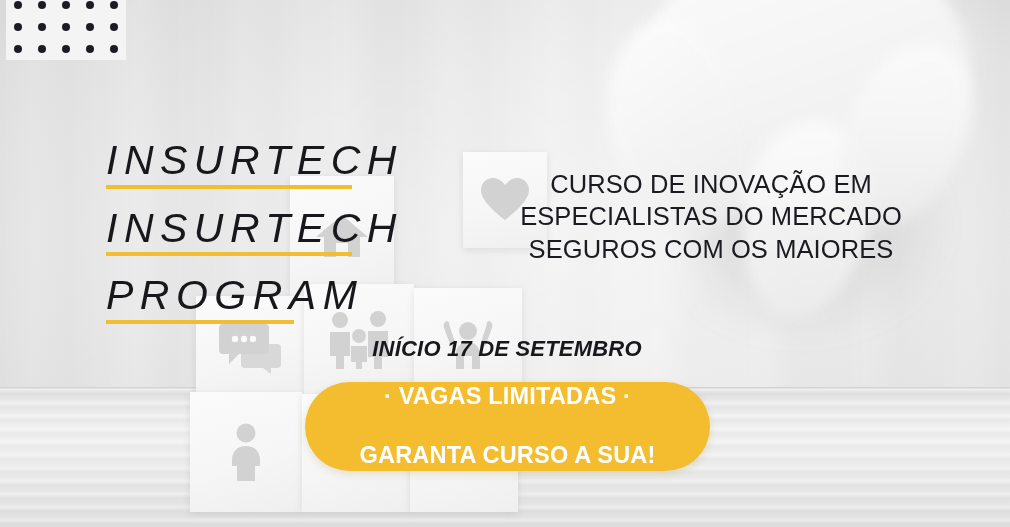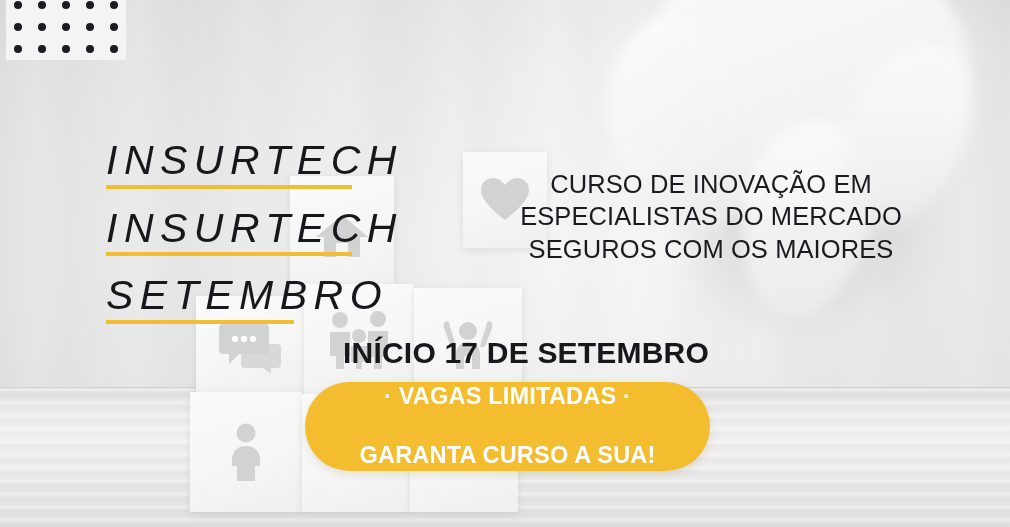--- a/index.html
+++ b/index.html
@@ -195,26 +195,27 @@
     color: #1a1a20;
     text-align: center;
   }
   #headline .hl-line { white-space: nowrap; }
 
   
   #date-line {
     position: absolute;
     left: 305px; top: 336px;
     width: 404px;
-    text-align: right;
+    text-align: center;
     z-index: 8;
-    font-size: 30px;
+    font-size: 22px;
     font-weight: 700;
     letter-spacing: 0.2px;
     color: #17171c;
+    font-style: italic;
   }
 
   
   #cta-button {
     position: absolute;
     left: 305px; top: 382px;
     width: 405px; height: 89px;
     background: #f3bd2f;
     border: none;
     border-radius: 46px;
@@ -370,21 +371,21 @@
   <div id="logo">
     <div class="logo-line">
       <div class="logo-word">INSURTECH</div>
       <div class="rule w1"></div>
     </div>
     <div class="logo-line">
       <div class="logo-word">INSURTECH</div>
       <div class="rule w2"></div>
     </div>
     <div class="logo-line">
-      <div class="logo-word">SETEMBRO</div>
+      <div class="logo-word">PROGRAM</div>
       <div class="rule w3"></div>
     </div>
   </div>
 
   <div id="headline">
     <div class="hl-line">CURSO DE INOVAÇÃO EM</div>
     <div class="hl-line">ESPECIALISTAS DO MERCADO</div>
     <div class="hl-line">SEGUROS COM OS MAIORES</div>
   </div>
 

